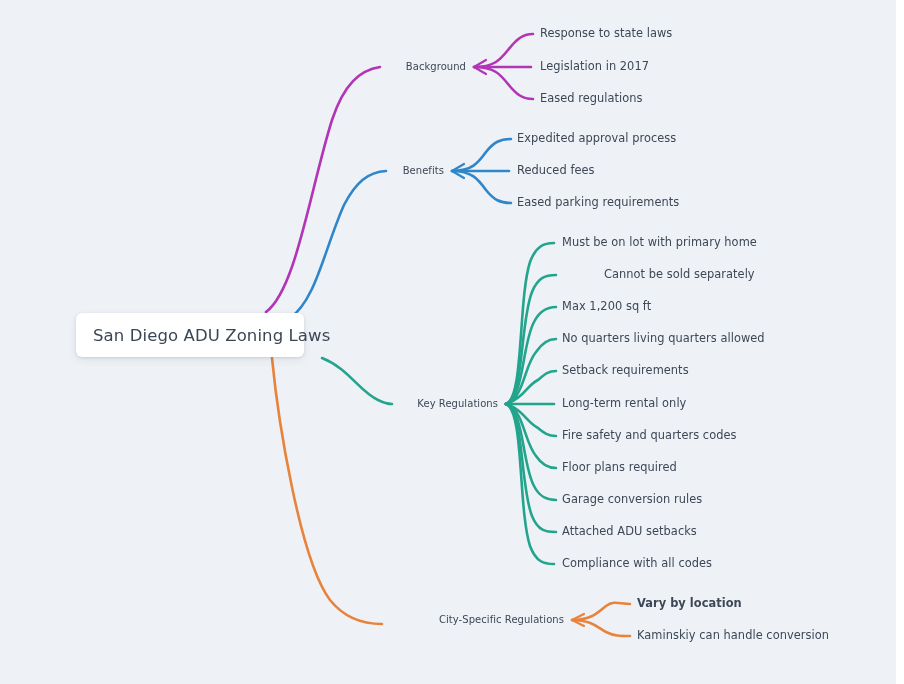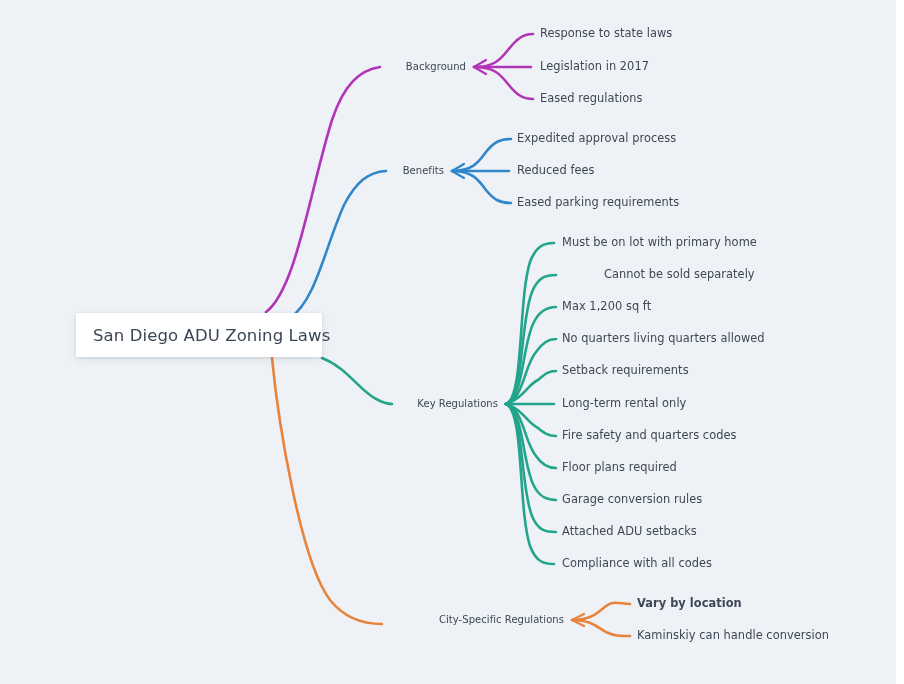--- a/index.html
+++ b/index.html
@@ -25,23 +25,23 @@
     width:904px; height:684px;
     pointer-events:none;
   }
   #nodes-layer {
     position:absolute; left:0; top:0;
     width:904px; height:684px;
   }
   .root-node {
     position:absolute;
     left:76px; top:313px;
-    width:246px; height:44px;
+    width:228px; height:44px;
     background:#ffffff;
-    border-radius:0;
+    border-radius:6px;
     box-shadow:0 1px 3px rgba(30,45,70,.13), 0 3px 10px rgba(30,45,70,.07);
     display:flex; align-items:center;
     z-index:5;
   }
   .root-label {
     padding-left:17px;
     font-family:"DejaVu Sans", sans-serif;
     font-size:16.5px;
     font-weight:400;
     color:#3b4654;

